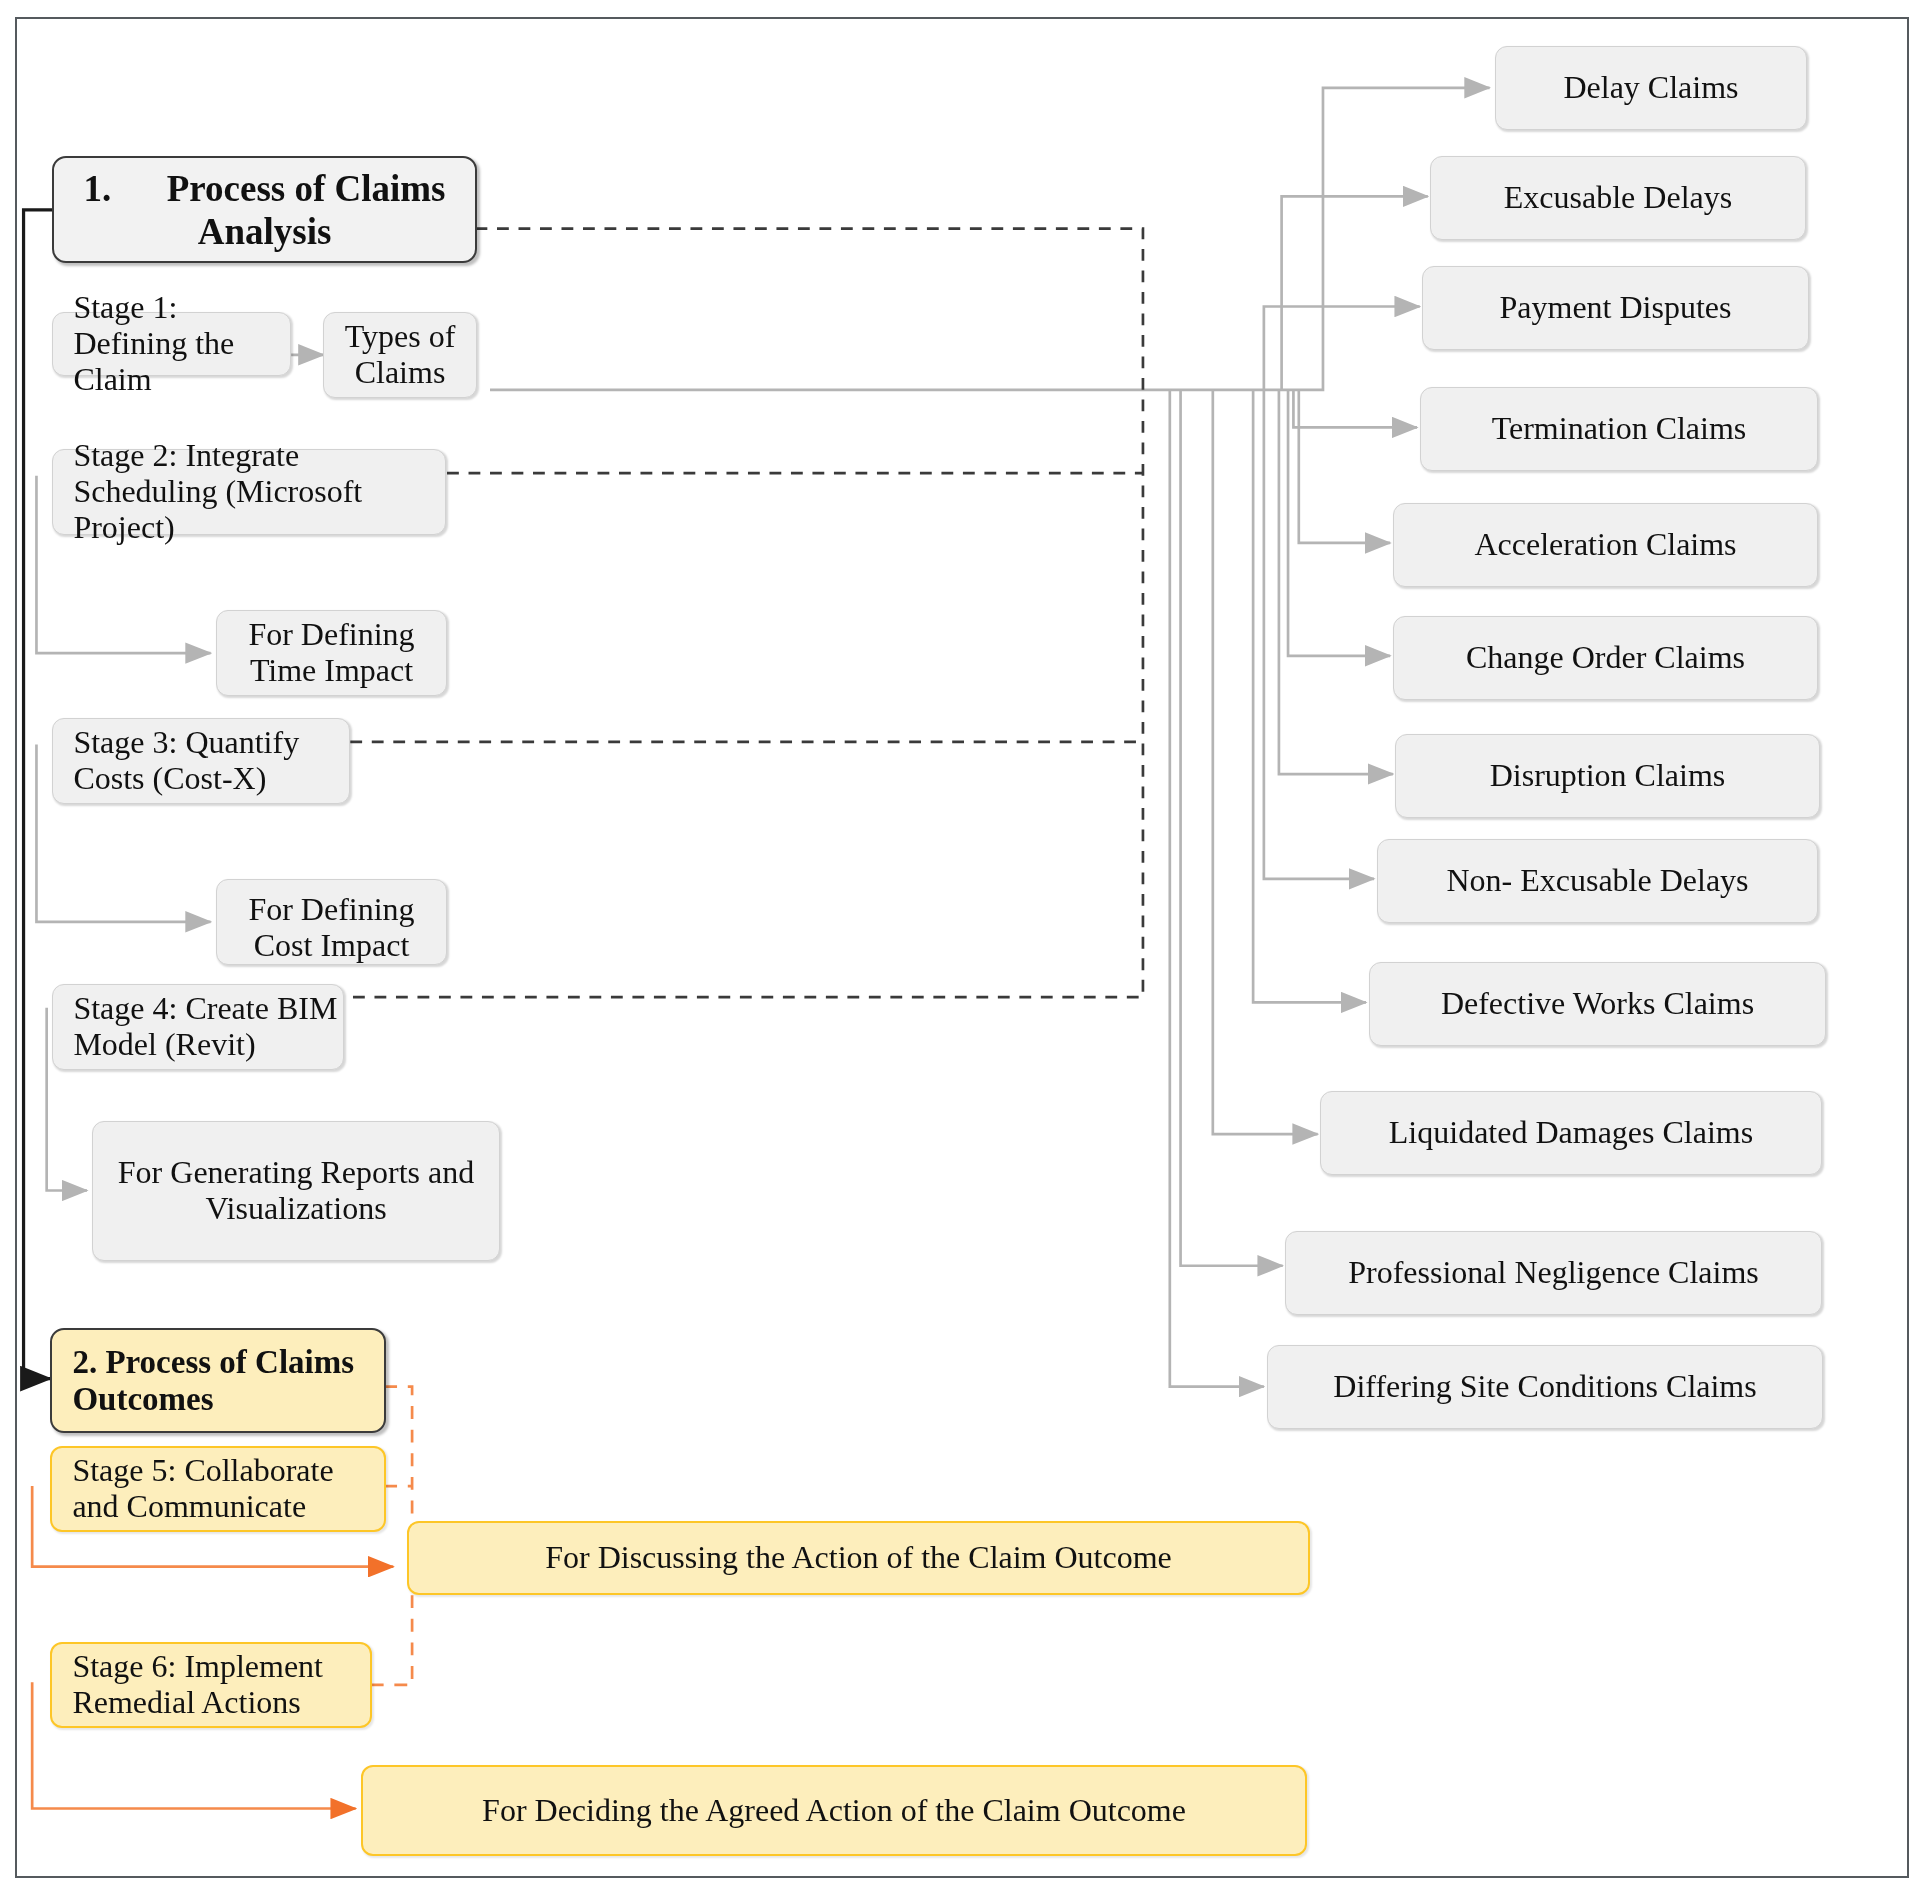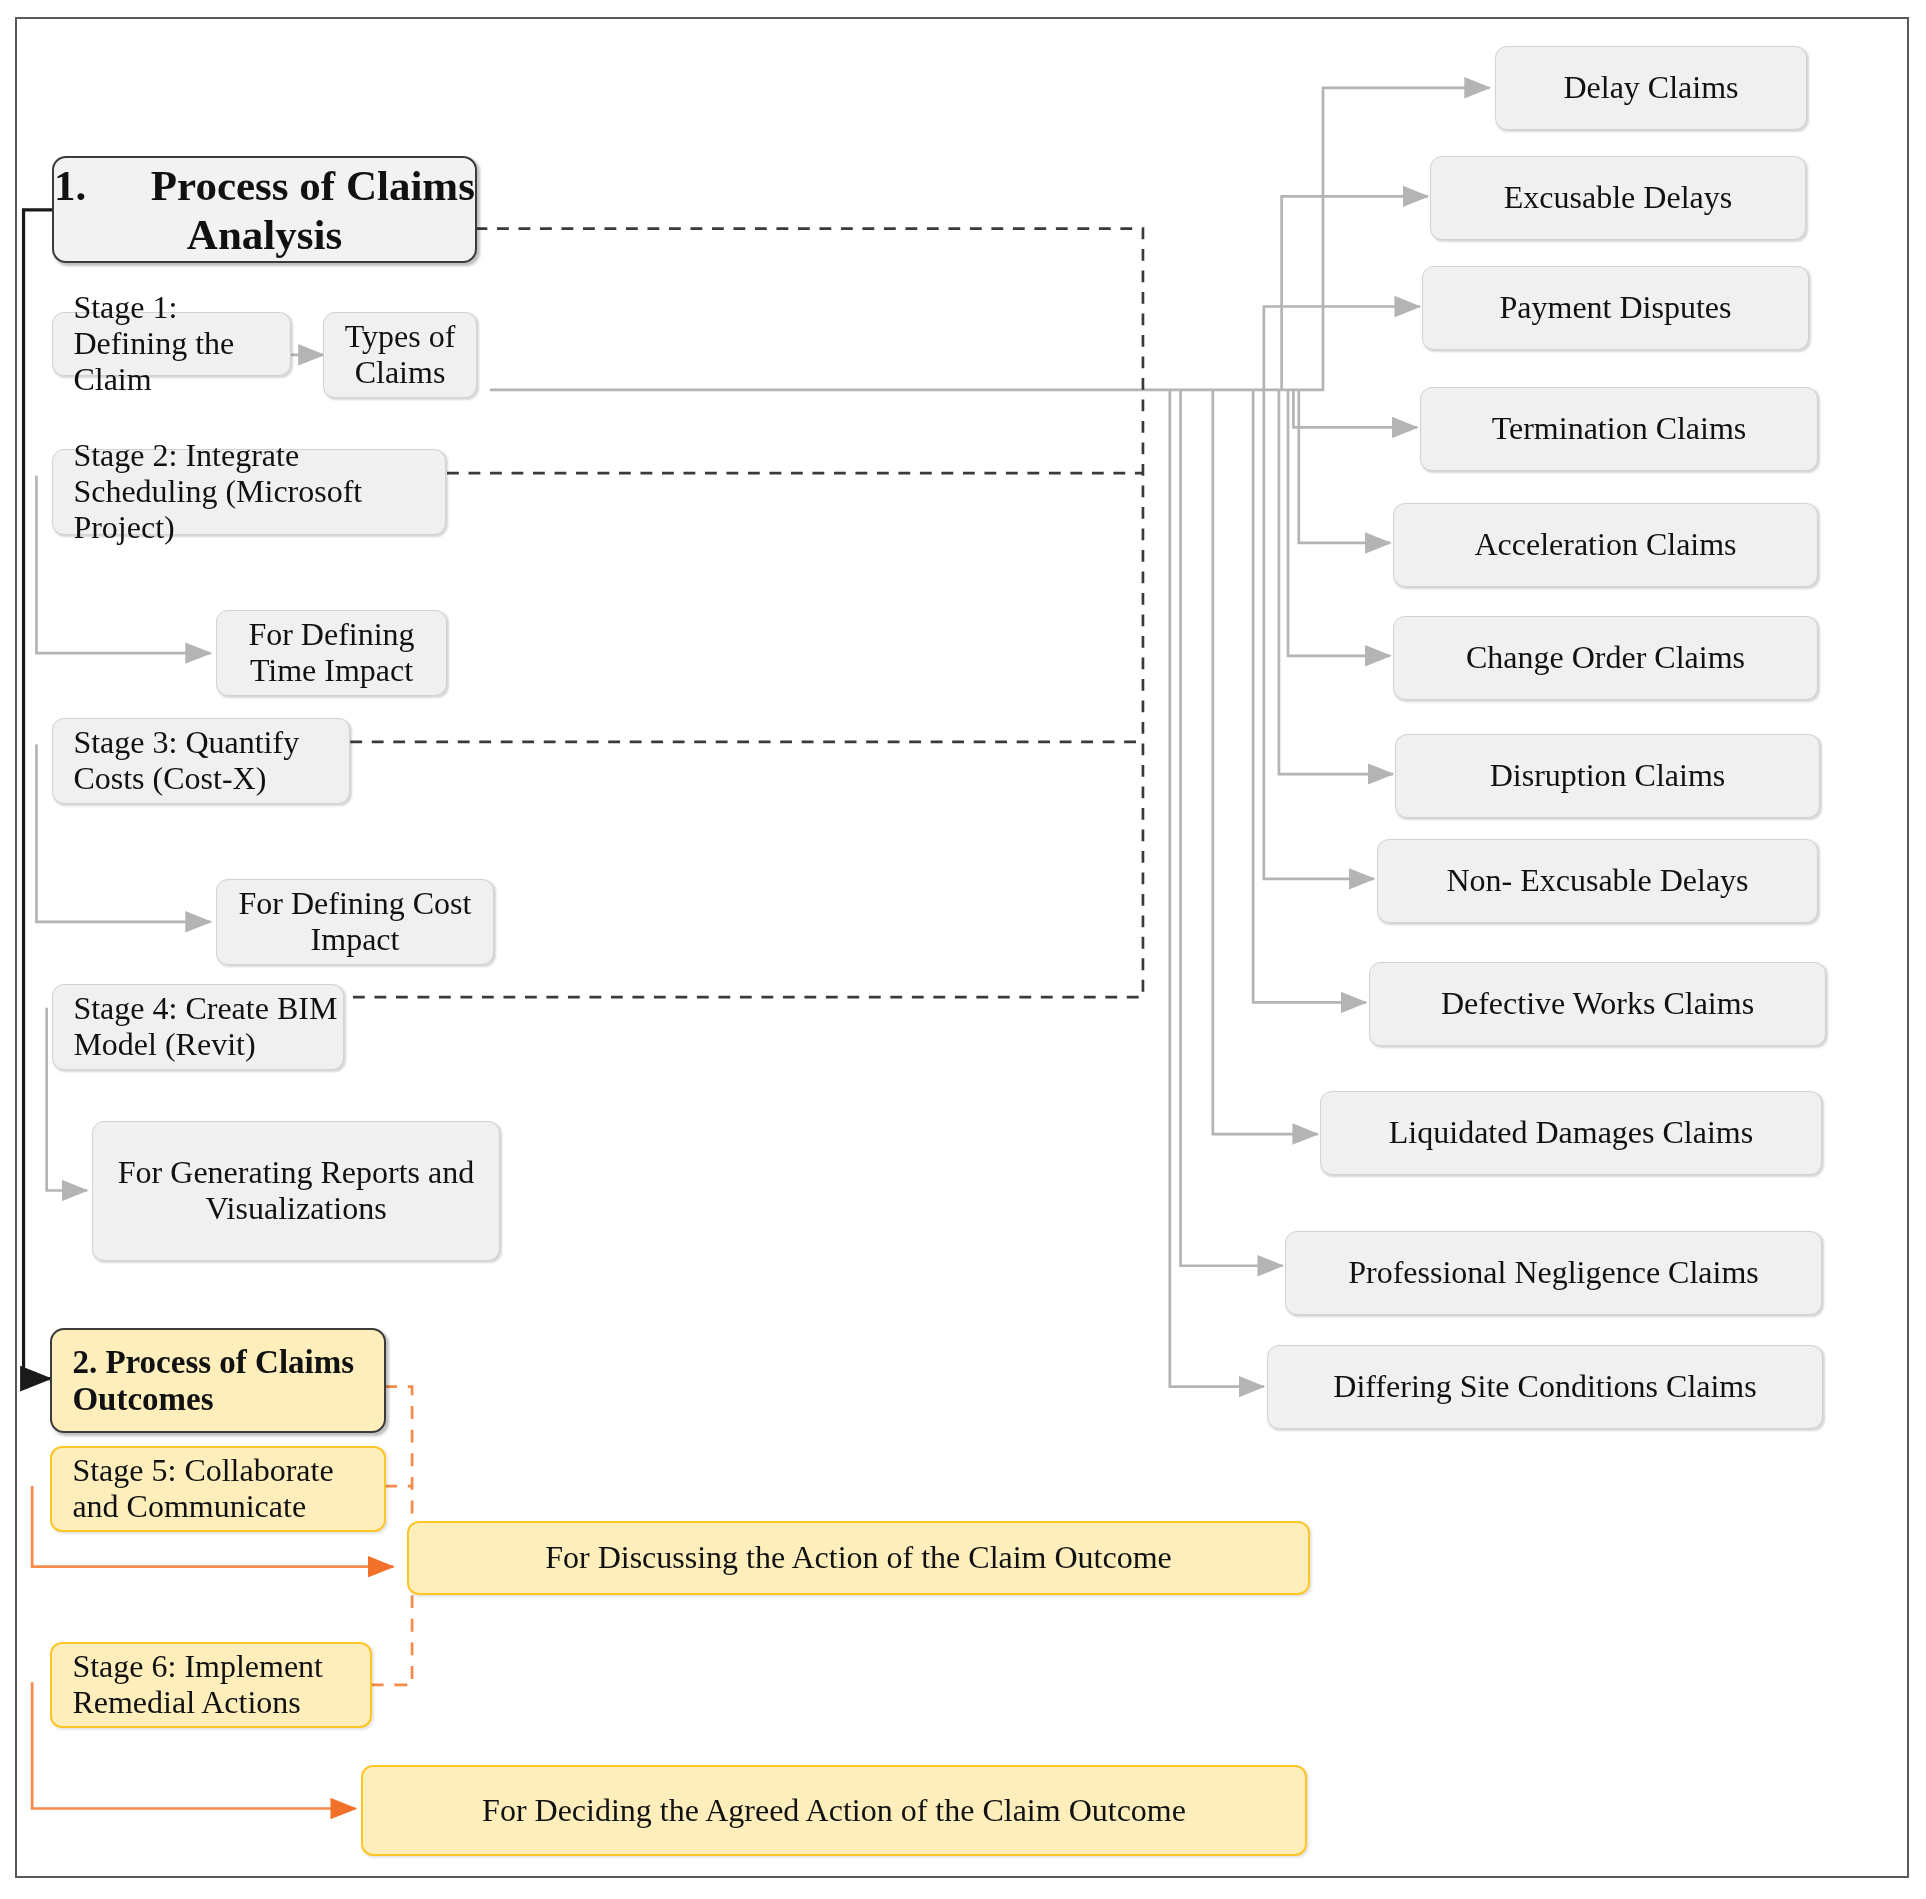--- a/index.html
+++ b/index.html
@@ -6,21 +6,21 @@
   body{width:1926px;height:1900px;font-family:"Liberation Serif",serif;}
   #canvas{position:absolute;left:15px;top:17px;width:1894px;height:1861px;
           border:2.1px solid #555a5e;background:#fff;box-sizing:border-box;}
   .stage{position:absolute;box-sizing:border-box;display:flex;align-items:center;
          border-radius:12px;background:#f0f0f0;border:1.1px solid #d2d2d2;
          box-shadow:1.6px 1.6px 2.1px rgba(0,0,0,0.16);color:#111;}
   .stage span{display:block;width:100%;}
   .gtxt{font-size:32px;line-height:1.12;}
   .hdr{background:#f2f2f2;border:2.1px solid #3b3b3b;border-radius:14px;
        box-shadow:2.7px 2.7px 2.7px rgba(0,0,0,0.25);}
-  .hdr span{font-weight:bold;font-size:43px;text-align:center;}
+  .hdr span{font-weight:bold;font-size:37px;text-align:center;}
   .hdr2{background:#fdeebc;border:2.1px solid #3b3b3b;border-radius:14px;
         box-shadow:2.7px 2.7px 2.7px rgba(0,0,0,0.25);}
   .hdr2 span{font-weight:bold;font-size:33px;}
   .yel{background:#fdeebc;border:2.1px solid #fdc627;border-radius:12px;
        box-shadow:1.6px 1.6px 2.1px rgba(0,0,0,0.10);}
   .ctr span{text-align:center;}
   .lft span{padding-left:20.4px;}
   svg.wires{position:absolute;left:0;top:0;width:1894px;height:1861px;overflow:visible;}
 </style>
 </head>
@@ -104,21 +104,21 @@
   </div>
 
   <div class="stage ctr" style="left:199px;top:591px;width:231px;height:86px;">
     <span class="gtxt">For Defining Time Impact</span>
   </div>
 
   <div class="stage lft" style="left:35px;top:699px;width:298px;height:86px;">
     <span class="gtxt">Stage 3: Quantify Costs (Cost-X)</span>
   </div>
 
-  <div class="stage ctr" style="left:199px;top:860px;width:278px;height:86px;">
+  <div class="stage ctr" style="left:199px;top:860px;width:231px;height:86px;align-items:flex-end;">
     <span class="gtxt">For Defining Cost Impact</span>
   </div>
 
   <div class="stage lft" style="left:35px;top:965px;width:292px;height:86px;">
     <span class="gtxt">Stage 4: Create BIM Model (Revit)</span>
   </div>
 
   <div class="stage ctr" style="left:75px;top:1102px;width:408px;height:140px;">
     <span class="gtxt">For Generating Reports and Visualizations</span>
   </div>

